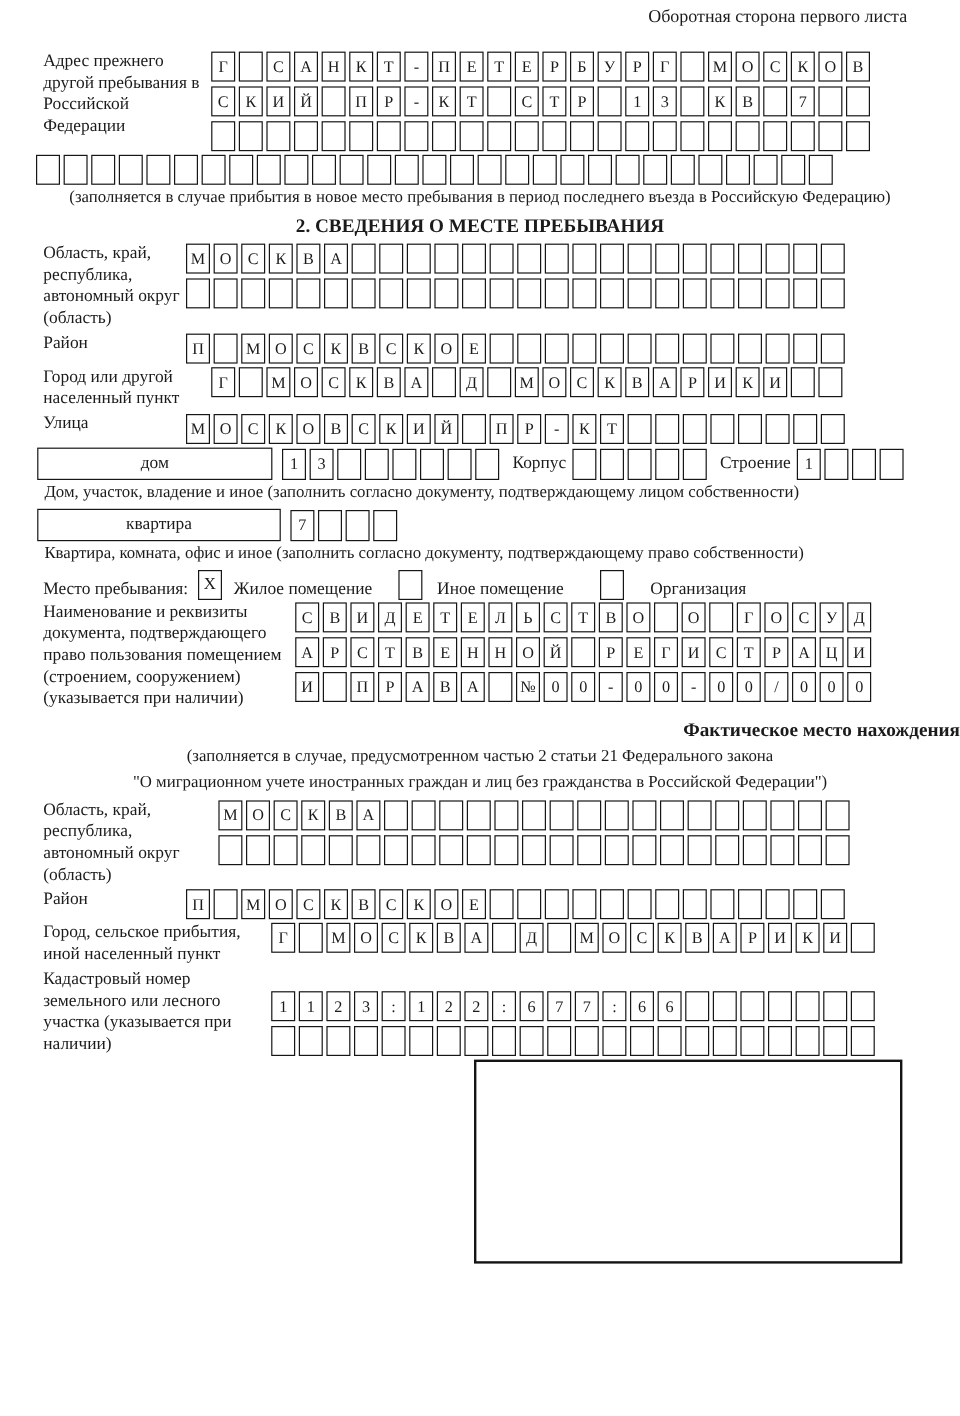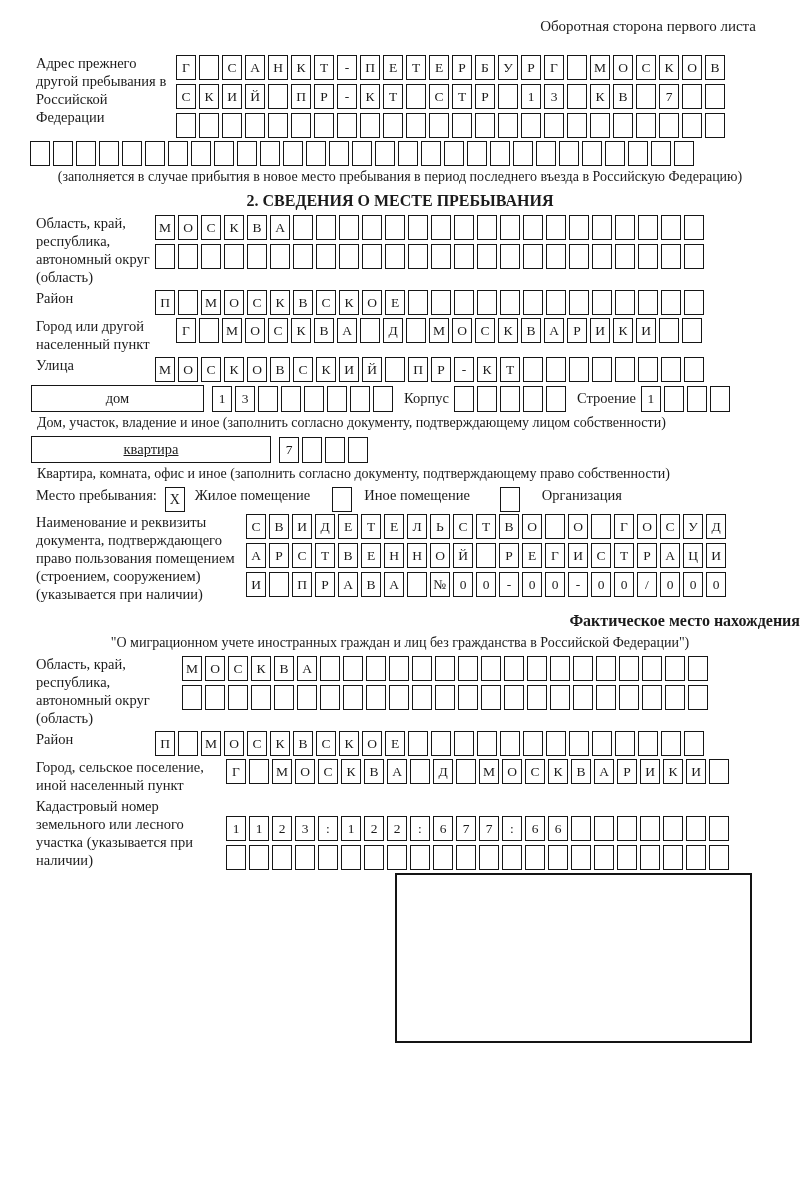--- a/index.html
+++ b/index.html
@@ -2,21 +2,21 @@
 <html><head>
 <meta charset="utf-8">
 <style>
   * { margin:0; padding:0; box-sizing:border-box; }
   html,body { background:#ffffff; }
   body {
     width:800px; height:1180px;
     color:#1b1b1b;
     font-family:"Liberation Serif","DejaVu Serif",serif;
   }
-  .page { position:relative; width:800px; height:1180px; padding-top:18px; overflow:hidden; }
+  .page { position:relative; width:800px; height:1180px; padding-top:6px; overflow:hidden; }
 
   .side-note { text-align:right; padding-right:44px; font-size:15px; }
 
   .row { display:flex; align-items:flex-start; margin-left:36px; margin-bottom:3px; }
   .flabel { font-size:14.5px; line-height:1.24; flex-shrink:0; }
   .w140 { width:140px; }
   .w119 { width:119px; }
   .w140c { width:140px; }
   .w210 { width:210px; }
   .w146 { width:146px; }
@@ -39,27 +39,27 @@
   .h2 { font-weight:bold; font-size:16px; text-align:center; margin:6px 0 5px; }
   .h2b { font-weight:bold; font-size:16px; text-align:right; margin:8px 0 4px; }
 
   .block-a { margin-top:20px; }
 
   .named-box {
     height:27px; border:1.5px solid #161616;
     display:flex; align-items:center; justify-content:center;
     font-size:14.5px; flex-shrink:0;
   }
-  .domw { width:173px; margin-left:-5px; margin-right:8px; }
-  .kvw  { width:240px; margin-left:-5px; margin-right:8px;text-decoration:underline; }
+  .domw { width:196px; margin-left:-5px; margin-right:8px; }
+  .kvw  { width:203px; margin-left:-5px; margin-right:8px; }
   .houserow, .aptrow { align-items:center; margin-bottom:2px; }
   .inline-label { font-size:14.5px; margin:0 5px 0 8px; white-space:nowrap; }
   .houserow .cell, .aptrow .cell { height:26px; }
 
-  .stayrow { align-items:flex-start; margin-bottom:2px; }
+  .stayrow { align-items:flex-end; margin-bottom:2px; }
   .staylabel { font-size:14.5px; white-space:nowrap; }
   .optlabel { font-size:14.5px; white-space:nowrap; }
   .checkbox {
     width:20px; height:25px; border:1.5px solid #161616; flex-shrink:0;
     display:flex; align-items:center; justify-content:center; font-size:14px;
   }
   .cb1 { margin:0 10px 0 8px; }
   .cb2 { margin:0 12px 0 22px; }
   .cb3 { margin:0 22px 0 30px; }
 
@@ -471,20 +471,21 @@
           <div class="cell">0</div>
           <div class="cell">/</div>
           <div class="cell">0</div>
           <div class="cell">0</div>
           <div class="cell">0</div>
         </div>
     </div>
   </div>
 
   <div class="h2b">Фактическое место нахождения</div>
+  <div class="caption center">(заполняется в случае, предусмотренном частью 2 статьи 21 Федерального закона</div>
   <div class="caption center">"О миграционном учете иностранных граждан и лиц без гражданства в Российской Федерации")</div>
 
   <div class="row">
     <div class="flabel w146">Область, край, республика, автономный округ (область)</div>
     <div class="cellcol">
       <div class="cellrow">
           <div class="cell">М</div>
           <div class="cell">О</div>
           <div class="cell">С</div>
           <div class="cell">К</div>
@@ -560,21 +561,21 @@
         <div class="cell"></div>
         <div class="cell"></div>
         <div class="cell"></div>
         <div class="cell"></div>
         <div class="cell"></div>
         <div class="cell"></div>
       </div>
   </div>
 
   <div class="row">
-    <div class="flabel w190">Город, сельское поселение, иной населенный пункт</div>
+    <div class="flabel w190">Город, сельское прибытия, иной населенный пункт</div>
     <div class="cellrow">
         <div class="cell">Г</div>
         <div class="cell"></div>
         <div class="cell">М</div>
         <div class="cell">О</div>
         <div class="cell">С</div>
         <div class="cell">К</div>
         <div class="cell">В</div>
         <div class="cell">А</div>
         <div class="cell"></div>

